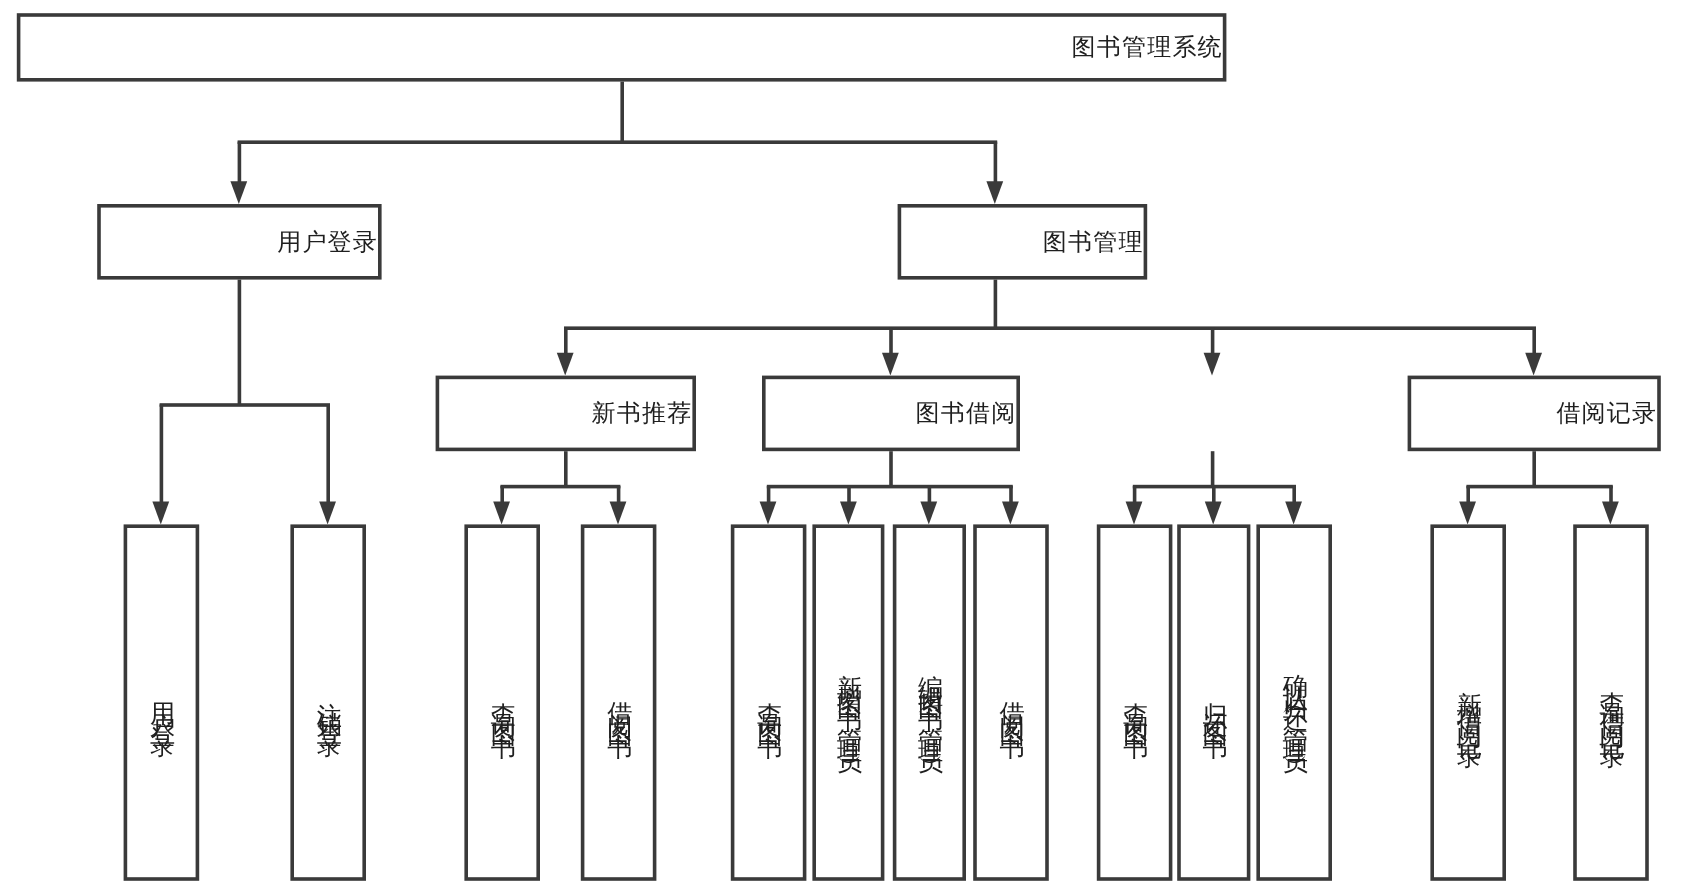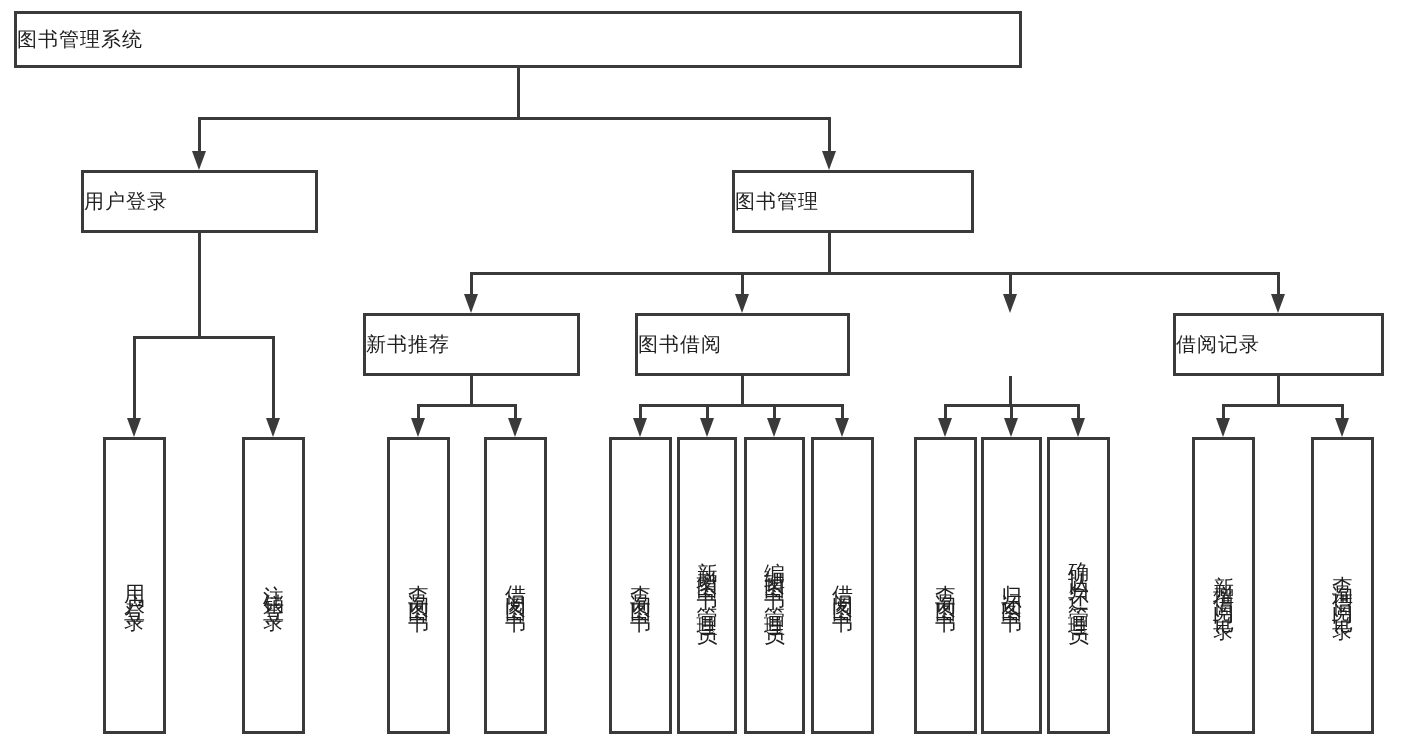--- a/index.html
+++ b/index.html
@@ -16,21 +16,21 @@
     font-family:"Liberation Sans","DejaVu Sans",sans-serif;
     color:var(--text);
     overflow:hidden;
   }
   
   .node{
     position:absolute;
     box-sizing:border-box;
     background:#fff;
     border:3px solid var(--line);
-    display:flex;align-items:center;justify-content:flex-start;
+    display:flex;align-items:center;justify-content:flex-end;
     font-size:20px;letter-spacing:1px;
     color:var(--text);
   }
   .vnode{
     position:absolute;
     box-sizing:border-box;
     background:#fff;
     border:3px solid var(--line);
     display:flex;align-items:center;justify-content:center;
     writing-mode:vertical-rl;
@@ -68,21 +68,21 @@
   </div>
 
   <div class="vl" style="left:517px;top:68px;height:50px"></div>
   <div class="hl" style="left:198px;top:117px;width:633px"></div>
   <div class="arrow" style="left:191px;top:118px;height:52px"></div>
   <div class="arrow" style="left:821px;top:118px;height:52px"></div>
 
   <div class="node" style="left:81px;top:170px;width:237px;height:63px">
     <span>用户登录</span>
   </div>
-  <div class="node" style="left:732px;top:170px;width:242px;height:63px">
+  <div class="node" style="left:748px;top:170px;width:208px;height:63px">
     <span>图书管理</span>
   </div>
 
   <div class="vl" style="left:198px;top:233px;height:104px"></div>
   <div class="hl" style="left:133px;top:336px;width:142px"></div>
   <div class="arrow" style="left:126px;top:337px;height:100px"></div>
   <div class="arrow" style="left:265px;top:337px;height:100px"></div>
 
   <div class="vl" style="left:828px;top:233px;height:40px"></div>
   <div class="hl" style="left:470px;top:272px;width:810px"></div>

